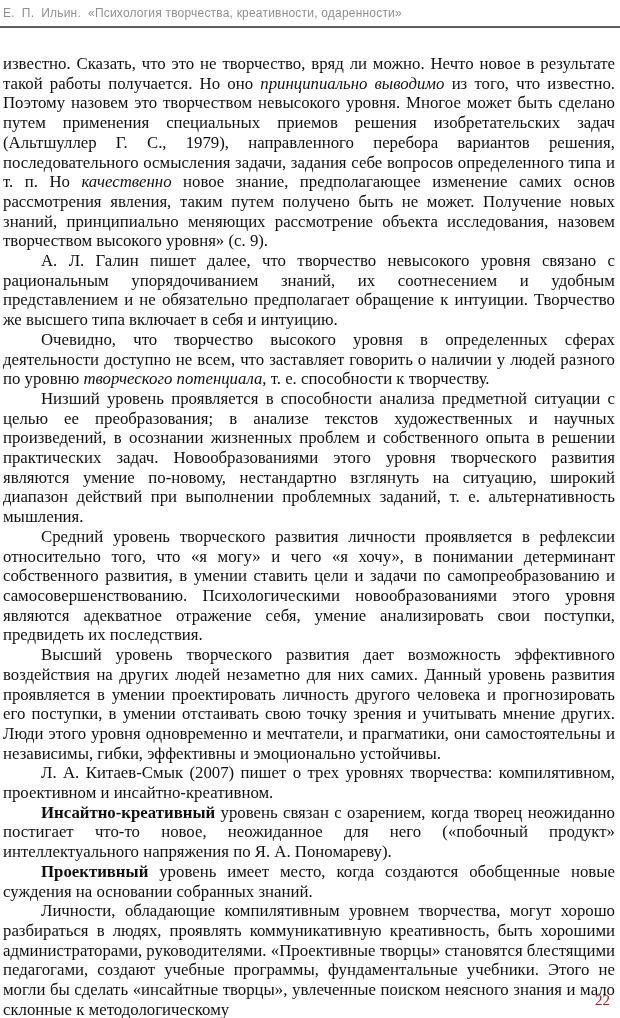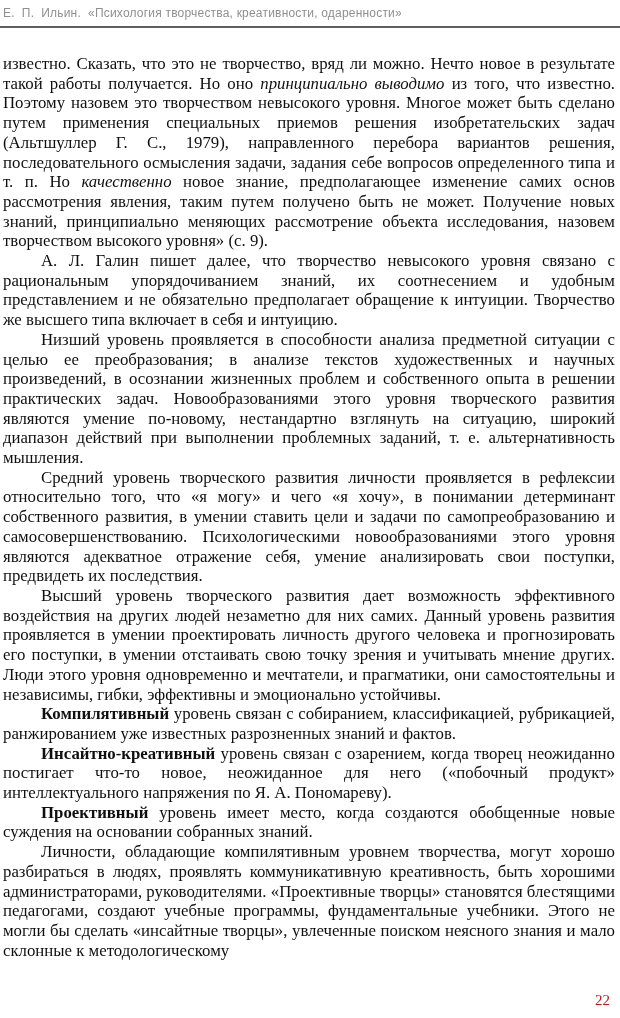--- a/index.html
+++ b/index.html
@@ -67,22 +67,23 @@
 </style>
 </head>
 <body>
 
 <div class="page">
   <div class="running-head">Е.  П.  Ильин.  «Психология творчества, креативности, одаренности»</div>
   <div class="head-rule"></div>
   <div class="text-body">
       <p class="para"><span>известно. Сказать, что это не творчество, вряд ли можно. Нечто новое в результате такой работы получается. Но оно </span><span class="seg-italic">принципиально выводимо</span><span> из того, что известно. Поэтому назовем это творчеством невысокого уровня. Многое может быть сделано путем применения специальных приемов решения изобретательских задач (Альтшуллер Г. С., 1979), направленного перебора вариантов решения, последовательного осмысления задачи, задания себе вопросов определенного типа и т. п. Но </span><span class="seg-italic">качественно</span><span> новое знание, предполагающее изменение самих основ рассмотрения явления, таким путем получено быть не может. Получение новых знаний, принципиально меняющих рассмотрение объекта исследования, назовем творчеством высокого уровня» (с. 9).</span></p>
       <p class="para indent"><span>А. Л. Галин пишет далее, что творчество невысокого уровня связано с рациональным упорядочиванием знаний, их соотнесением и удобным представлением и не обязательно предполагает обращение к интуиции. Творчество же высшего типа включает в себя и интуицию.</span></p>
+      <p class="para indent"><span>Очевидно, что творчество высокого уровня в определенных сферах деятельности доступно не всем, что заставляет говорить о наличии у людей разного по уровню </span><span class="seg-italic">творческого потенциала</span><span>, т. е. способности к творчеству.</span></p>
       <p class="para indent"><span>Низший уровень проявляется в способности анализа предметной ситуации с целью ее преобразования; в анализе текстов художественных и научных произведений, в осознании жизненных проблем и собственного опыта в решении практических задач. Новообразованиями этого уровня творческого развития являются умение по-новому, нестандартно взглянуть на ситуацию, широкий диапазон действий при выполнении проблемных заданий, т. е. альтернативность мышления.</span></p>
       <p class="para indent"><span>Средний уровень творческого развития личности проявляется в рефлексии относительно того, что «я могу» и чего «я хочу», в понимании детерминант собственного развития, в умении ставить цели и задачи по самопреобразованию и самосовершенствованию. Психологическими новообразованиями этого уровня являются адекватное отражение себя, умение анализировать свои поступки, предвидеть их последствия.</span></p>
       <p class="para indent"><span>Высший уровень творческого развития дает возможность эффективного воздействия на других людей незаметно для них самих. Данный уровень развития проявляется в умении проектировать личность другого человека и прогнозировать его поступки, в умении отстаивать свою точку зрения и учитывать мнение других. Люди этого уровня одновременно и мечтатели, и прагматики, они самостоятельны и независимы, гибки, эффективны и эмоционально устойчивы.</span></p>
-      <p class="para indent"><span class="seg-bold">Компилятивный</span><span> уровень связан с собиранием, классификацией, рубрикацией, ранжированием уже известных разрозненных знаний и фактов.</span></p>
+      <p class="para indent"><span>Л. А. Китаев-Смык (2007) пишет о трех уровнях творчества: компилятивном, проективном и инсайтно-креативном.</span></p>
       <p class="para indent"><span class="seg-bold">Инсайтно-креативный</span><span> уровень связан с озарением, когда творец неожиданно постигает что-то новое, неожиданное для него («побочный продукт» интеллектуального напряжения по Я. А. Пономареву).</span></p>
       <p class="para indent"><span class="seg-bold">Проективный</span><span> уровень имеет место, когда создаются обобщенные новые суждения на основании собранных знаний.</span></p>
       <p class="para indent"><span>Личности, обладающие компилятивным уровнем творчества, могут хорошо разбираться в людях, проявлять коммуникативную креативность, быть хорошими администраторами, руководителями. «Проективные творцы» становятся блестящими педагогами, создают учебные программы, фундаментальные учебники. Этого не могли бы сделать «инсайтные творцы», увлеченные поиском неясного знания и мало склонные к методологическому</span></p>
     </div>
   <div class="page-num">22</div>
 </div>
 
 </body></html>

